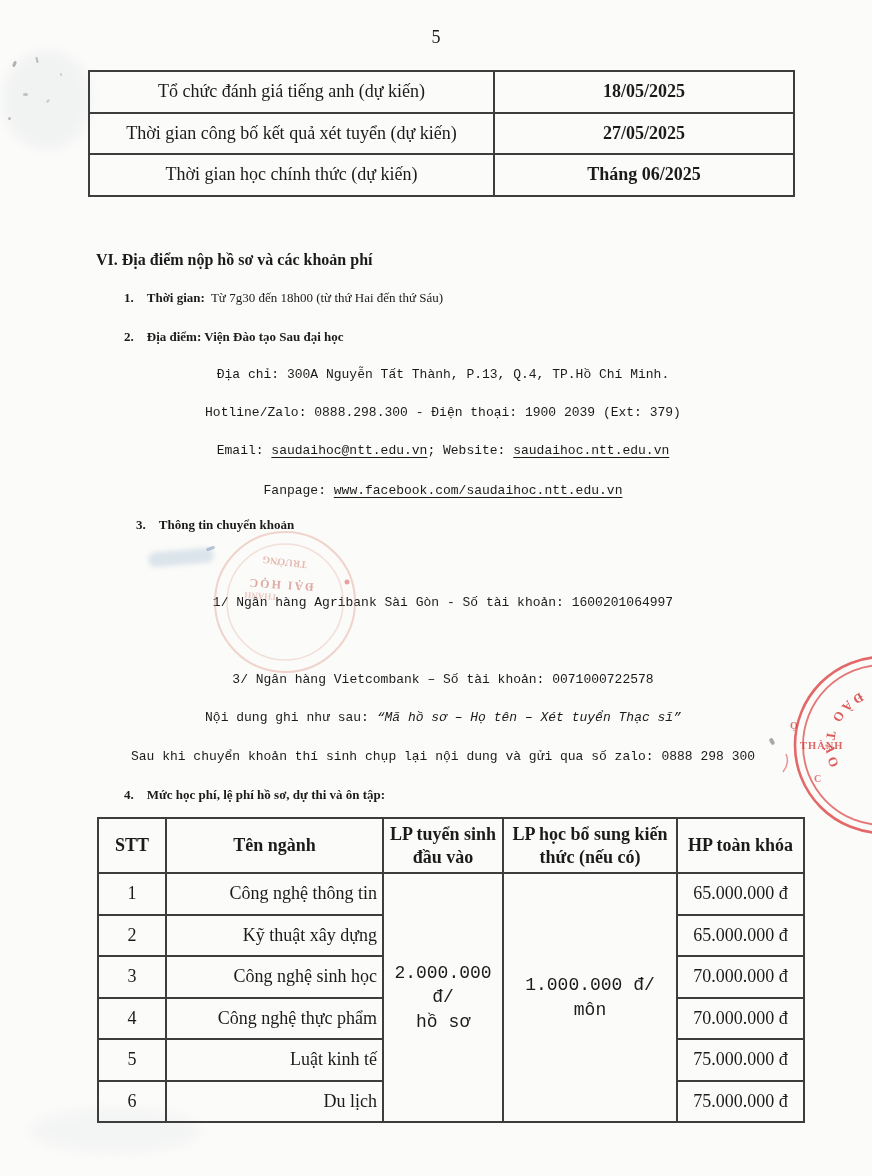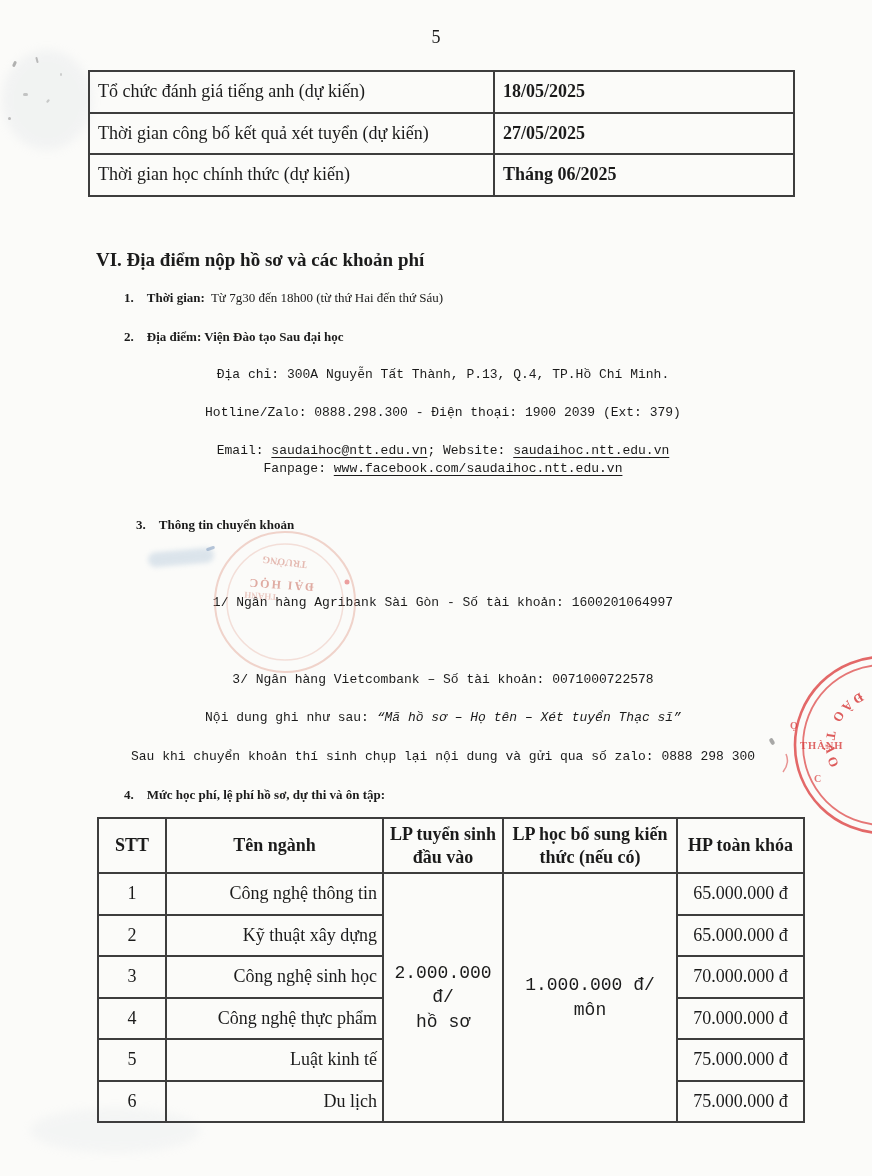--- a/index.html
+++ b/index.html
@@ -10,32 +10,32 @@
   }
   .abs { position:absolute; }
   .pageno { top:27px; left:0; width:100%; text-align:center; font-size:18px; }
 
   
   table.sched {
     position:absolute; left:88px; top:70px; width:705px;
     border-collapse:collapse; table-layout:fixed;
   }
   table.sched td {
-    border:2px solid #3d3d3d; height:39.5px; text-align:left;
+    border:2px solid #3d3d3d; height:39.5px; text-align:center;
     font-size:18px; padding:0 8px; vertical-align:middle;
   }
   table.sched td.val { font-weight:bold; }
 
   
   .line { position:absolute; font-size:13px; white-space:nowrap; line-height:22px; }
   .b { font-weight:bold; }
   .i { font-style:italic; }
   .u { text-decoration:underline; text-underline-offset:3px; }
   .ctr { left:84px; width:718px; text-align:center;font-family:Liberation Mono, monospace; }
-  .h6 { font-size:19px; font-weight:bold; }
+  .h6 { font-size:16px; font-weight:bold; }
   .num { display:inline-block; font-weight:bold; margin-right:13px; }
   .gap { margin-left:6px; }
 
   
   table.fees {
     position:absolute; left:97px; top:817px; width:706px;
     border-collapse:collapse; table-layout:fixed;
   }
   table.fees th, table.fees td {
     border:2px solid #3d3d3d; vertical-align:middle; font-size:18px; padding:0 5px;
@@ -101,21 +101,21 @@
 
   <div class="line" style="left:124px; top:326px;">
     <span class="num">2.</span><span class="b">Địa điểm: Viện Đào tạo Sau đại học</span>
   </div>
 
   <div class="line ctr" style="top:364px;">Địa chỉ: 300A Nguyễn Tất Thành, P.13, Q.4, TP.Hồ Chí Minh.</div>
   <div class="line ctr" style="top:402px;">Hotline/Zalo: 0888.298.300 - Điện thoại: 1900 2039 (Ext: 379)</div>
   <div class="line ctr" style="top:440px;">
     <span>Email: </span><span class="u">saudaihoc@ntt.edu.vn</span><span>; Website: </span><span class="u">saudaihoc.ntt.edu.vn</span>
   </div>
-  <div class="line ctr" style="top:458px;text-align:center;">
+  <div class="line ctr" style="top:480px;text-align:center;">
     <span>Fanpage: </span><span class="u">www.facebook.com/saudaihoc.ntt.edu.vn</span>
   </div>
 
   <div class="line" style="left:124px; top:514px;margin-left:12px;">
     <span class="num">3.</span><span class="b">Thông tin chuyển khoản</span>
   </div>
 
   <div class="line ctr" style="top:592px;">1/ Ngân hàng Agribank Sài Gòn - Số tài khoản: 1600201064997</div>
   <div class="line ctr" style="top:669px;">3/ Ngân hàng Vietcombank – Số tài khoản: 0071000722578</div>
 

